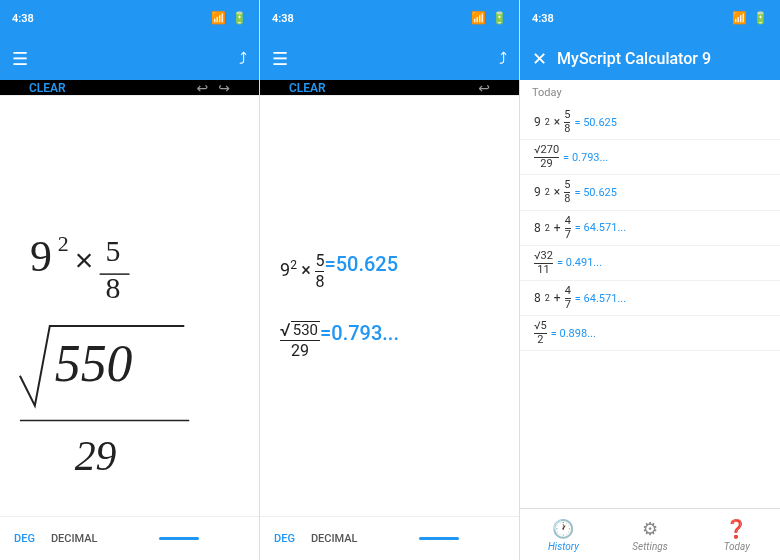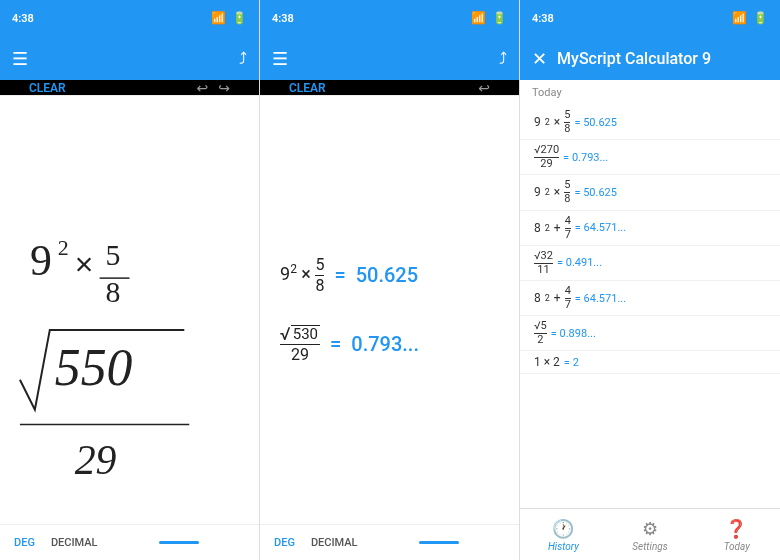--- a/index.html
+++ b/index.html
@@ -140,22 +140,20 @@
       background: #fff;
       display: flex;
       flex-direction: column;
       justify-content: center;
       padding: 10px 20px;
       gap: 30px;
     }
 
     .expr-row {
       display: flex;
-      align-items: center;
-      gap: 10px;
     }
 
     .expr-math {
       font-size: 18px;
       color: #222;
     }
     .expr-result {
       color: #2196F3;
       font-size: 20px;
       font-weight: 500;
@@ -168,21 +166,21 @@
       align-items: center;
       vertical-align: middle;
       font-size: 16px;
       line-height: 1.1;
     }
     .frac .num { border-bottom: 1.5px solid #222; padding-bottom: 1px; }
     .frac .den { padding-top: 1px; }
 
     
     .bottom-bar {
-      height: 36px;
+      height: 44px;
       display: flex;
       align-items: center;
       padding: 0 14px;
       border-top: 1px solid #eee;
       gap: 16px;
     }
     .bottom-bar-btn {
       font-size: 11px;
       color: #555;
       font-weight: 500;
@@ -470,26 +468,20 @@
       </div>
       <div class="history-item">
         <span class="hist-expr">
     <span class="hist-frac">
             <span class="num">√5</span>
             <span class="den">2</span>
           </span>
     <span class="hist-result">= 0.898...</span>
   </span>
       </div>
-      <div class="history-item">
-        <span class="hist-expr">
-    1 × 2
-    <span class="hist-result">= 2</span>
-  </span>
-      </div>
     </div>
 
   <div class="history-nav">
     <div class="history-nav-item active">
       <span class="nav-icon">🕐</span>
       <span class="nav-label">History</span>
     </div>
     <div class="history-nav-item">
       <span class="nav-icon">⚙</span>
       <span class="nav-label">Settings</span>

